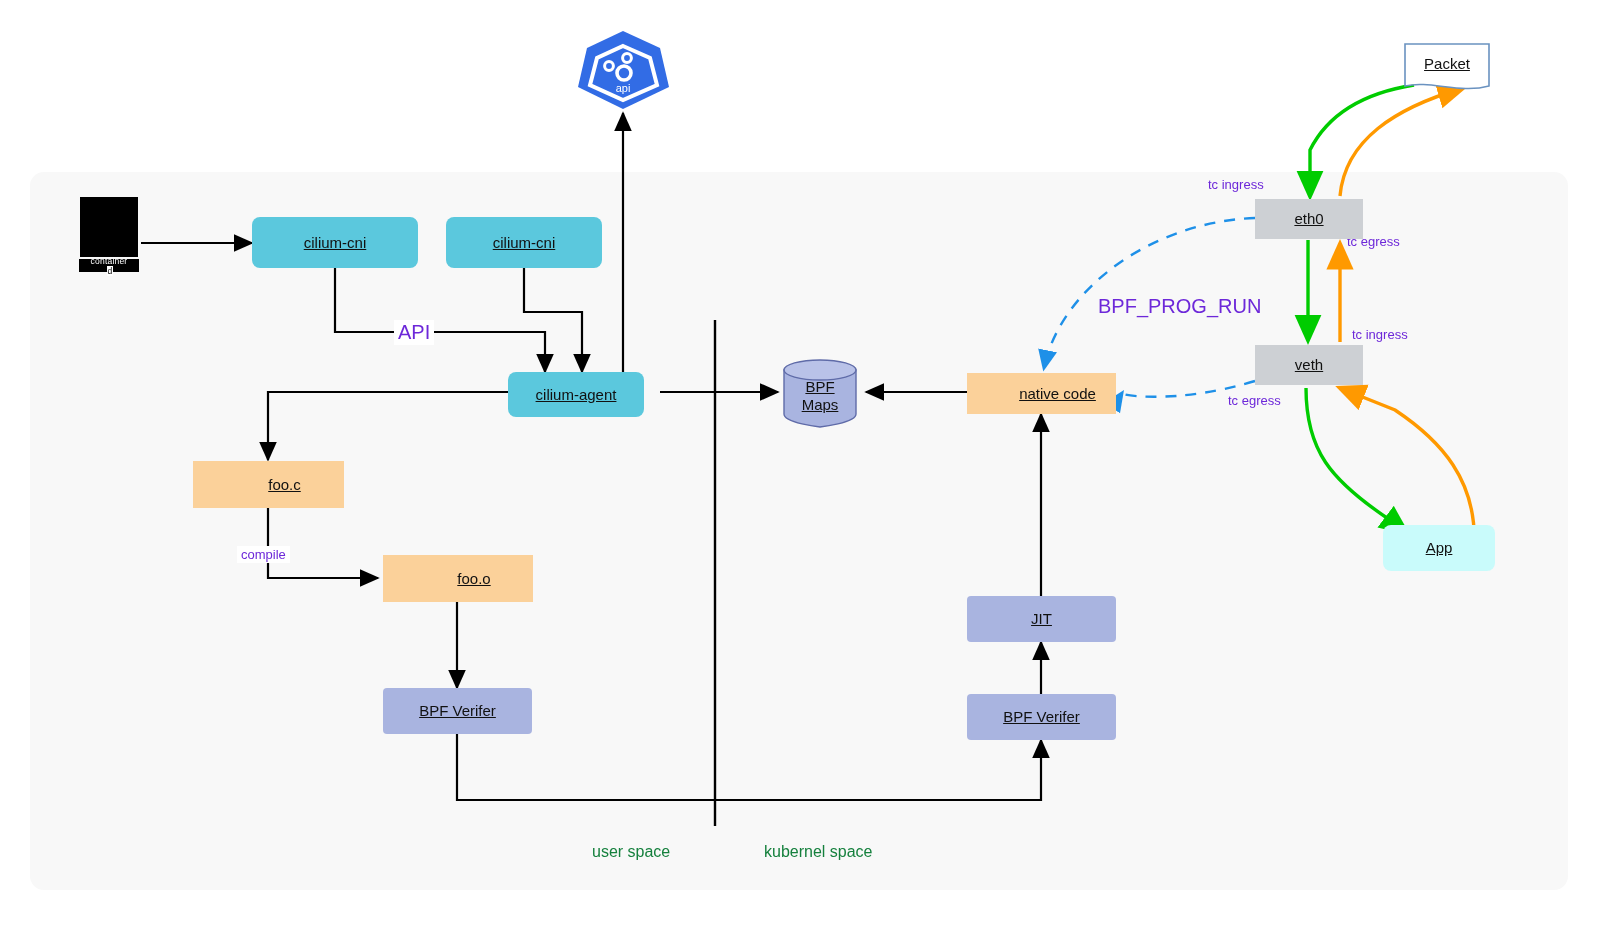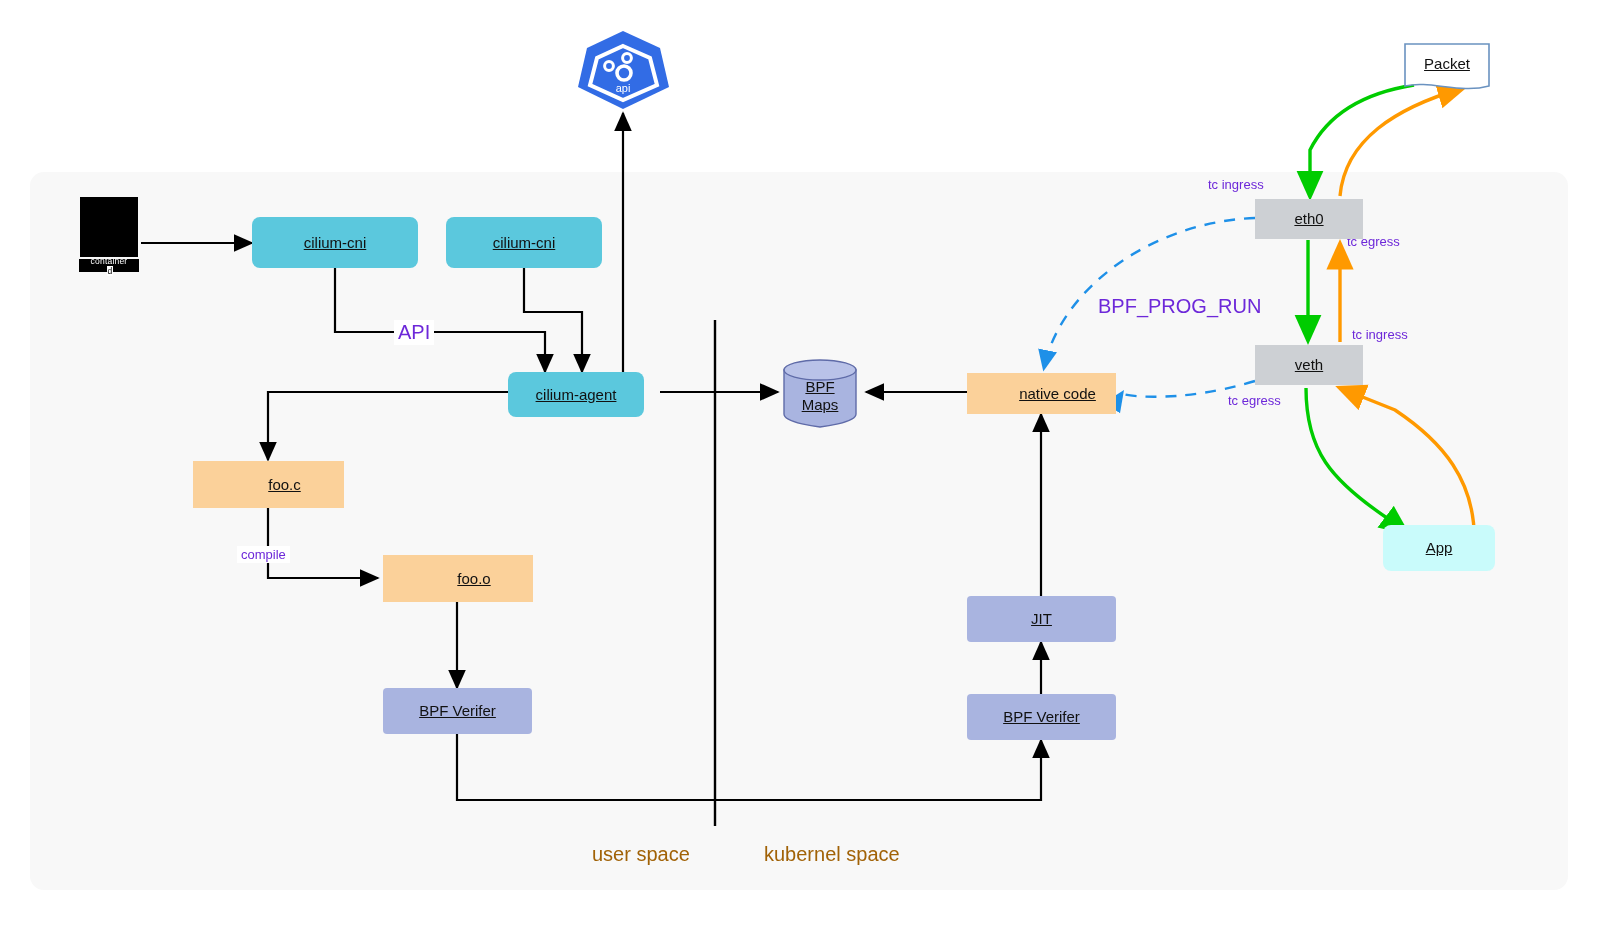--- a/index.html
+++ b/index.html
@@ -9,21 +9,21 @@
   svg.wires{position:absolute;left:0;top:0;width:1600px;height:936px;overflow:visible;}
   .node{position:absolute;display:flex;align-items:center;justify-content:center;text-align:left;
         font-size:15px;color:#111;line-height:1.15;box-sizing:border-box;text-decoration:underline;}
   .cyan{background:#5bc8dd;border-radius:8px;}
   .orange{background:#fbd19a;padding-left:32px;}
   .purple{background:#a9b4e0;border-radius:4px;}
   .grey{background:#cdd0d4;}
   .appbox{background:#c9fbfb;border-radius:8px;}
   .edgelabel{position:absolute;font-size:13px;color:#6d28d9;background:transparent;white-space:nowrap;}
   .edgelabel.boxed{background:#ffffff;padding:1px 4px;}
-  .spacelabel{position:absolute;font-size:20px;color:#a16207;white-space:nowrap;}
+  .spacelabel{position:absolute;font-size:16px;color:#15803d;white-space:nowrap;}
   .k8s{position:absolute;left:585px;top:31px;width:76px;height:78px;}
   .k8s .api{position:absolute;left:0;top:51px;width:76px;text-align:center;font-size:11px;color:#fff;}
   .ctrd{position:absolute;left:80px;top:197px;width:58px;height:60px;}
   .ctrd .sq{position:absolute;left:0;top:0;width:58px;height:60px;background:#000;}
   .ctrd .cap{position:absolute;left:-1px;top:62px;width:60px;height:13px;background:#000;color:#fff;
              font-size:8.5px;letter-spacing:.2px;display:flex;align-items:center;justify-content:center;
              font-family:"Liberation Sans",sans-serif;flex-direction:column;}
   .big{font-size:20px;}
 </style>
 </head>

